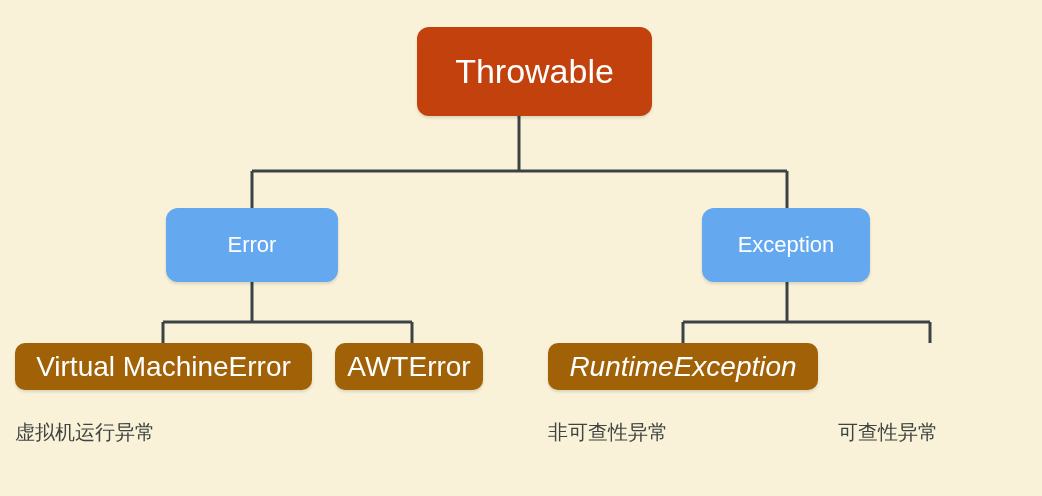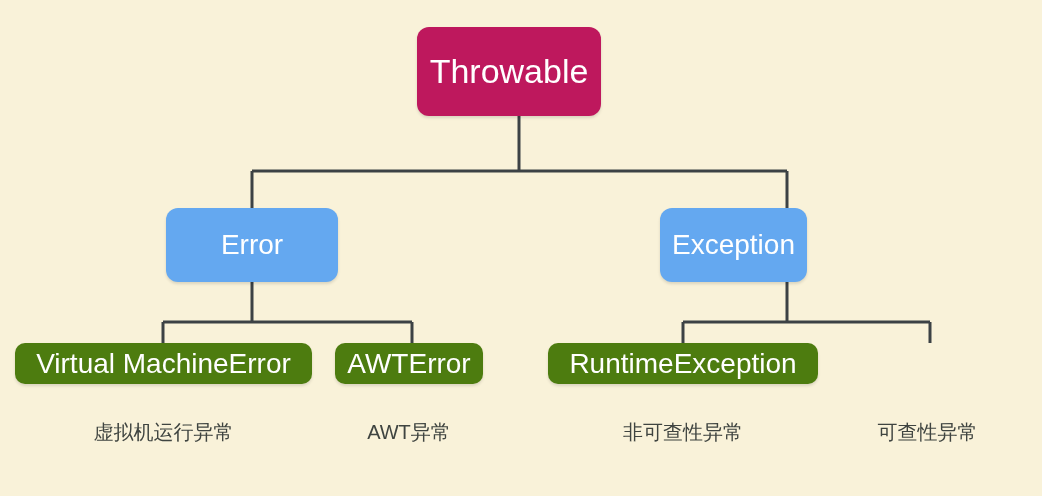--- a/index.html
+++ b/index.html
@@ -28,51 +28,50 @@
     display: flex;
     align-items: center;
     justify-content: center;
     color: #ffffff;
     box-shadow: 0 2px 3px rgba(0,0,0,0.12);
     box-sizing: border-box;
     white-space: nowrap;
   }
   .node.root {
     left: 417px; top: 27px;
-    width: 184px; height: 89px;
-    background: #be185d;
+    width: 235px; height: 89px;
+    background: #c2410c;
     border-radius: 12px;
     font-size: 34px;
   }
   .node.level2 {
     background: #64a8f0;
     border-radius: 12px;
-    font-size: 28px;
+    font-size: 22px;
     height: 74px;
     top: 208px;
   }
   .node.error   { left: 166px; width: 172px; }
-  .node.exception { left: 660px; width: 147px; }
+  .node.exception { left: 702px; width: 168px; }
   .node.level3 {
-    background: #4d7c0f;
+    background: #a16207;
     border-radius: 10px;
     font-size: 28px;
-    height: 41px;
+    height: 47px;
     top: 343px;
   }
   .node.vme { left: 15px;  width: 297px; }
   .node.awt { left: 335px; width: 148px; }
-  .node.rte { left: 548px; width: 270px; }
+  .node.rte { left: 548px; width: 270px; font-style: italic; }
   .node.ioe { left: 838px; width: 179px; }
   .caption {
     position: absolute;
     top: 419px;
     font-size: 20px;
     color: #3f4440;
-    text-align: center;
     white-space: nowrap;
   }
   .caption.c-vme { left: 15px;  width: 297px; }
   .caption.c-awt { left: 335px; width: 148px; }
   .caption.c-rte { left: 548px; width: 270px; }
   .caption.c-ioe { left: 838px; width: 179px; }
 </style>
 </head>
 <body>
 
@@ -106,19 +105,18 @@
 
   <div class="node level3 vme">Virtual MachineError</div>
 
   <div class="node level3 awt">AWTError</div>
 
   <div class="node level3 rte">RuntimeException</div>
 
 
   <div class="caption c-vme">虚拟机运行异常</div>
 
-  <div class="caption c-awt">AWT异常</div>
 
   <div class="caption c-ioe">可查性异常</div>
 
   <div class="caption c-rte">非可查性异常</div>
 
 </div>
 
 </body></html>

